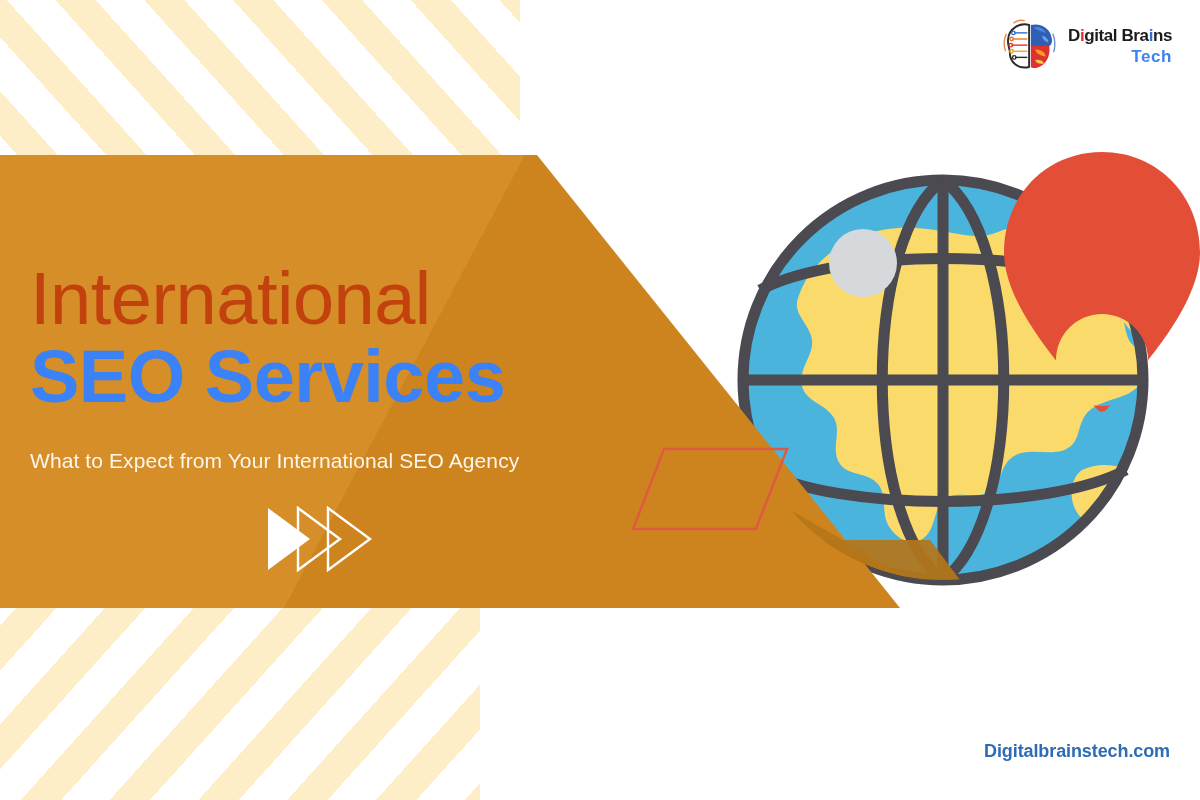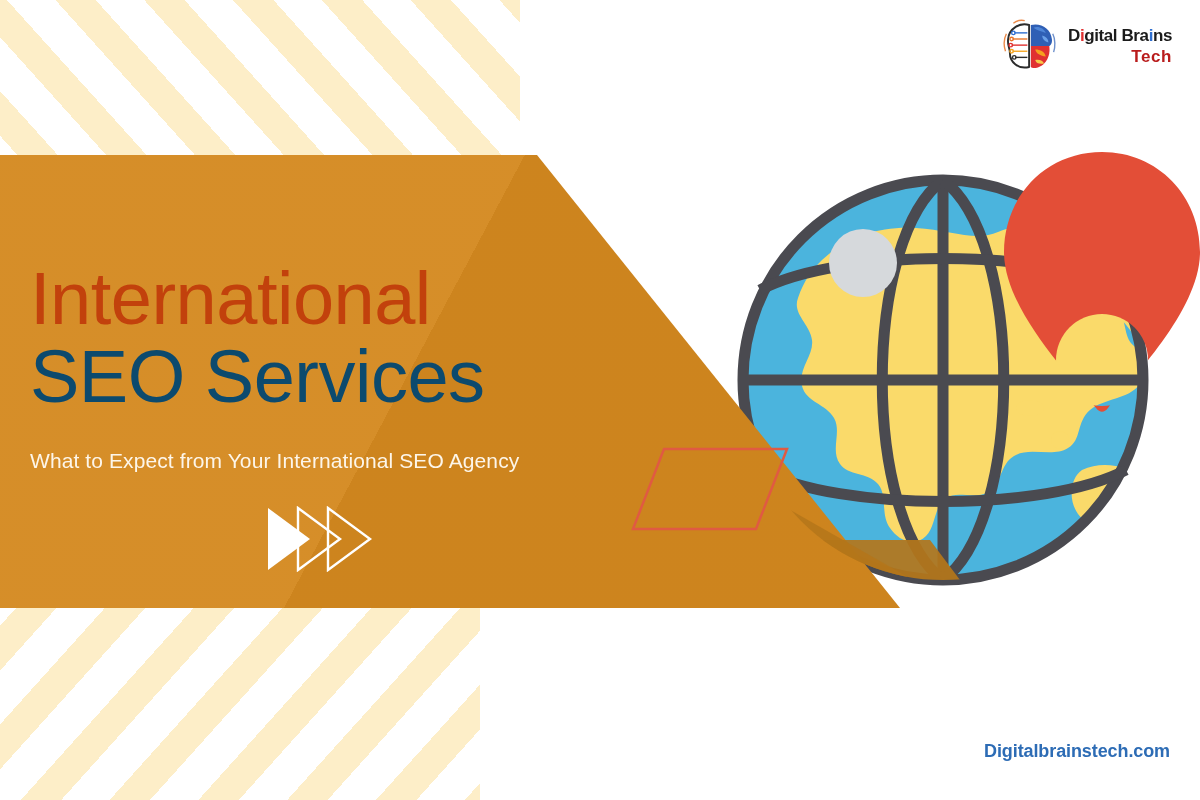--- a/index.html
+++ b/index.html
@@ -90,22 +90,22 @@
     font-size: 74px;
     line-height: 1.0;
     font-weight: 400;
     color: #c2410c;
     letter-spacing: -0.5px;
     white-space: nowrap;
   }
   #title-line2 {
     font-size: 74px;
     line-height: 1.12;
-    font-weight: 400;
-    color: #0c4a6e;
+    font-weight: 700;
+    color: #3b82f6;
     letter-spacing: -0.5px;
     white-space: nowrap;
   }
   #subtitle {
     margin-top: 30px;
     font-size: 21px;
     font-weight: 400;
     color: #fdf6ea;
     letter-spacing: 0.1px;
     white-space: nowrap;
@@ -155,21 +155,21 @@
     color: #1b1b1b;
     letter-spacing: -0.4px;
     white-space: nowrap;
   }
   #logo-name .dot-red { color: #e03131; }
   #logo-name .dot-blue { color: #2f6fd0; }
   #logo-sub {
     margin-top: 4px;
     font-size: 17px;
     font-weight: 700;
-    color: #b91c1c;
+    color: #3b82f6;
     letter-spacing: 0.6px;
   }
 
   
   #footer-url {
     position: absolute;
     right: 30px;
     bottom: 38px;
     font-size: 18px;
     font-weight: 700;

